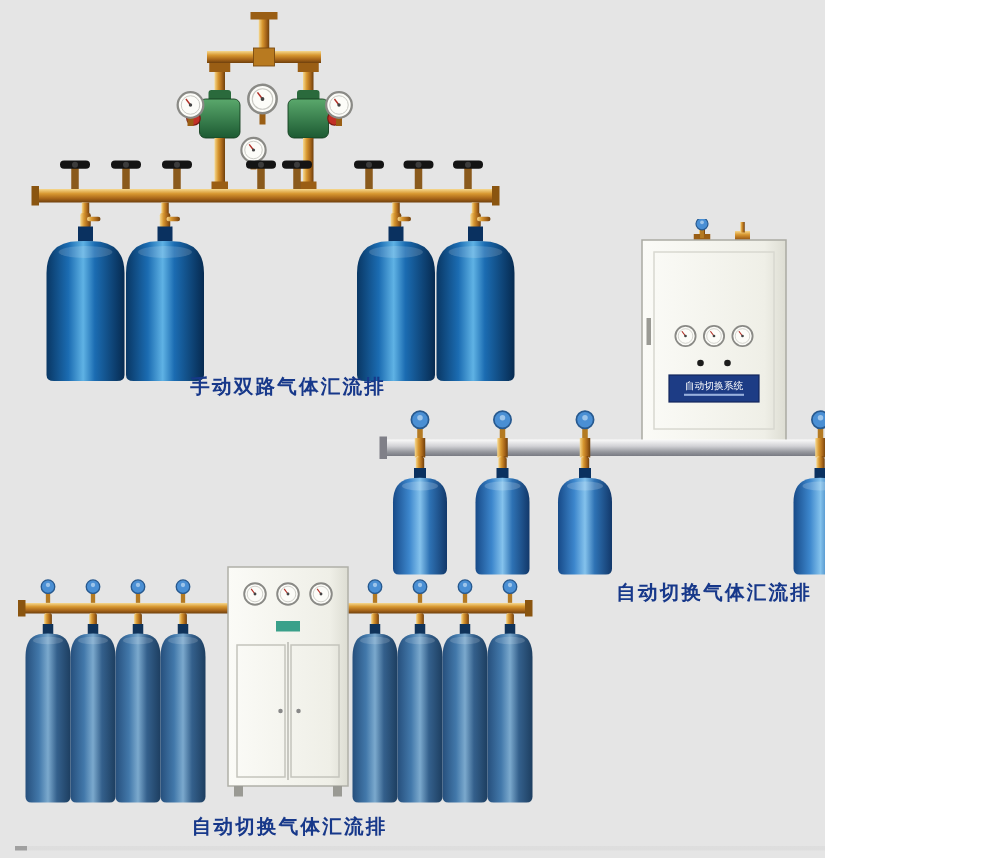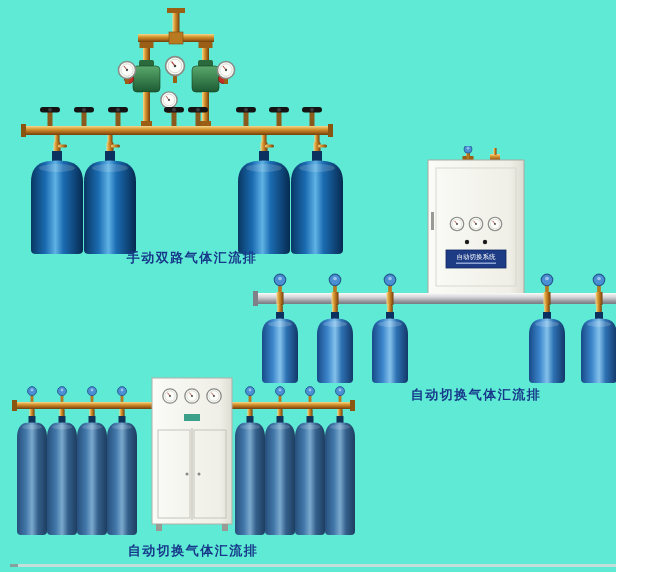--- a/index.html
+++ b/index.html
@@ -1,18 +1,18 @@
 <!DOCTYPE html>
 <html><head>
 <meta charset="utf-8">
 <style>
   * { margin:0; padding:0; box-sizing:border-box; }
   html,body { background:#ffffff; }
   .canvas {
-    position:relative; width:616px; height:572px; background:#5eead4;
+    position:relative; width:550px; height:572px; background:#e5e5e5;
     overflow:hidden; font-family:"DejaVu Sans", sans-serif;
   }
   .fig { position:absolute; }
   .caption {
     position:absolute; color:#17388a; font-size:13px; font-weight:bold;
     letter-spacing:1.5px; text-align:center; white-space:nowrap;
   }
   .footer-rule {
     position:absolute; left:10px; top:564px; width:644px; height:3px;
     background:linear-gradient(to right,#8f8f8f 0 8px,#dcdcdc 8px calc(100% - 8px),#8f8f8f calc(100% - 8px) 100%);

